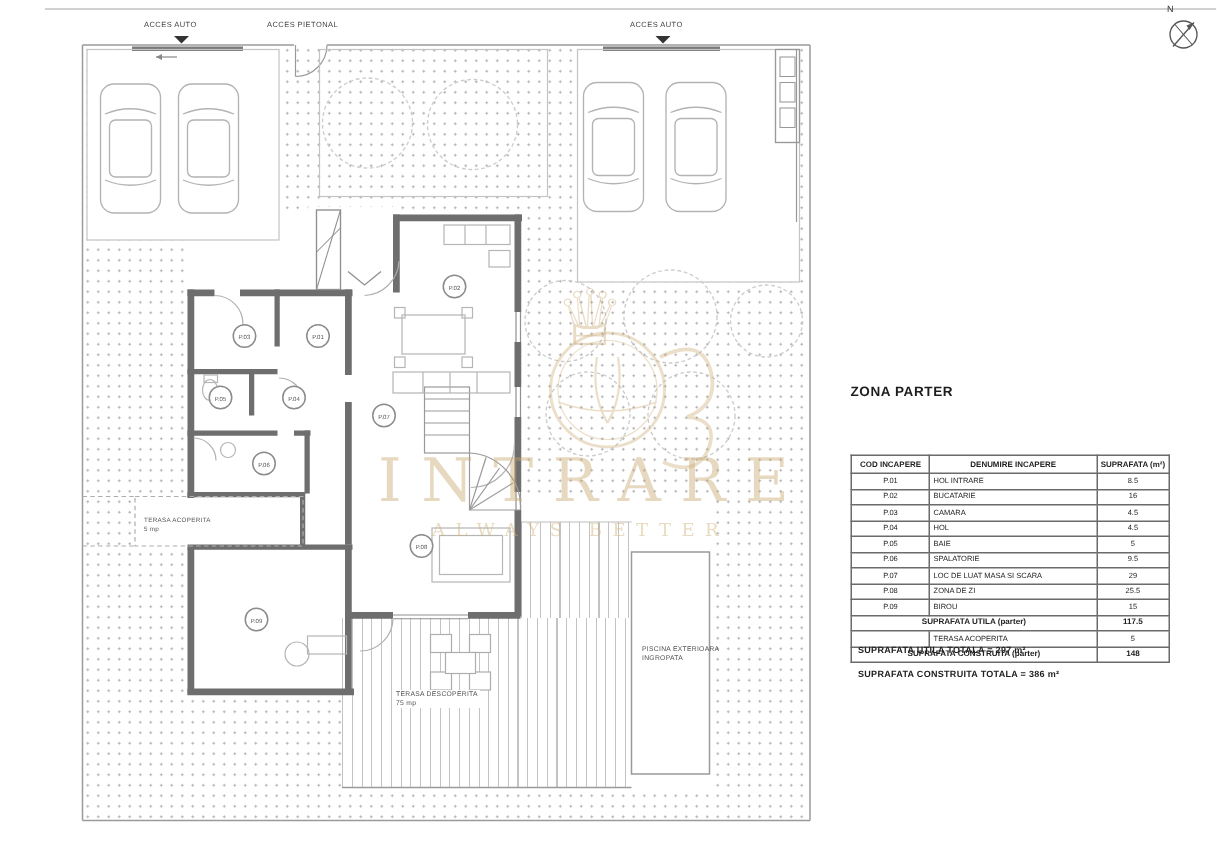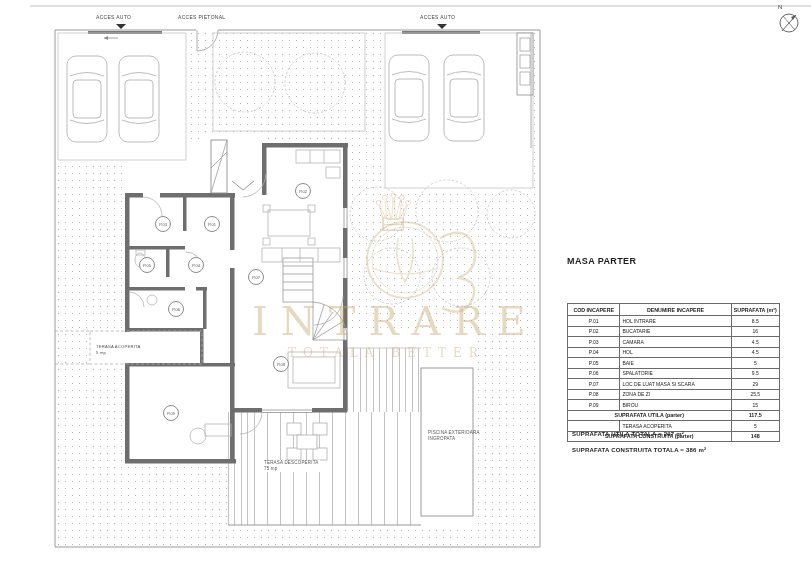--- a/index.html
+++ b/index.html
@@ -293,24 +293,24 @@
     <svg width="811" height="563" viewBox="0 0 811 563" style="pointer-events:none;">
       <g stroke="#c8a56b" fill="none" opacity="0.35">
         <circle cx="405" cy="260" r="38" stroke-width="2"></circle>
         <circle cx="405" cy="260" r="33" stroke-width="0.8"></circle>
         <path d="M440,238 q28,-14 34,10 q5,22 -16,30 q22,2 14,22 q-8,18 -30,8" stroke-width="2.5"></path>
         <path d="M372,268 q33,12 66,0" stroke-width="1.2"></path>
         <path d="M398,238 q-4,25 7,44 M412,238 q4,25 -7,44" stroke-width="1.5"></path>
       </g>
     </svg>
     <div class="abs" id="wm-brand">INTRARE</div>
-    <div class="abs" id="wm-tag">TOTALA BETTER</div>
+    <div class="abs" id="wm-tag">ALWAYS BETTER</div>
   </div>
 
-  <div class="abs" id="panel-title">MASA PARTER</div>
+  <div class="abs" id="panel-title">ZONA PARTER</div>
 
   <table class="abs" id="areas-table">
     <tbody>
         <tr>
       <th class="cell-code">COD INCAPERE</th>
       <th class="cell-name">DENUMIRE INCAPERE</th>
       <th class="cell-area">SUPRAFATA (m²)</th>
     </tr>
     <tr>
           <td class="cell-code">P.01</td>

